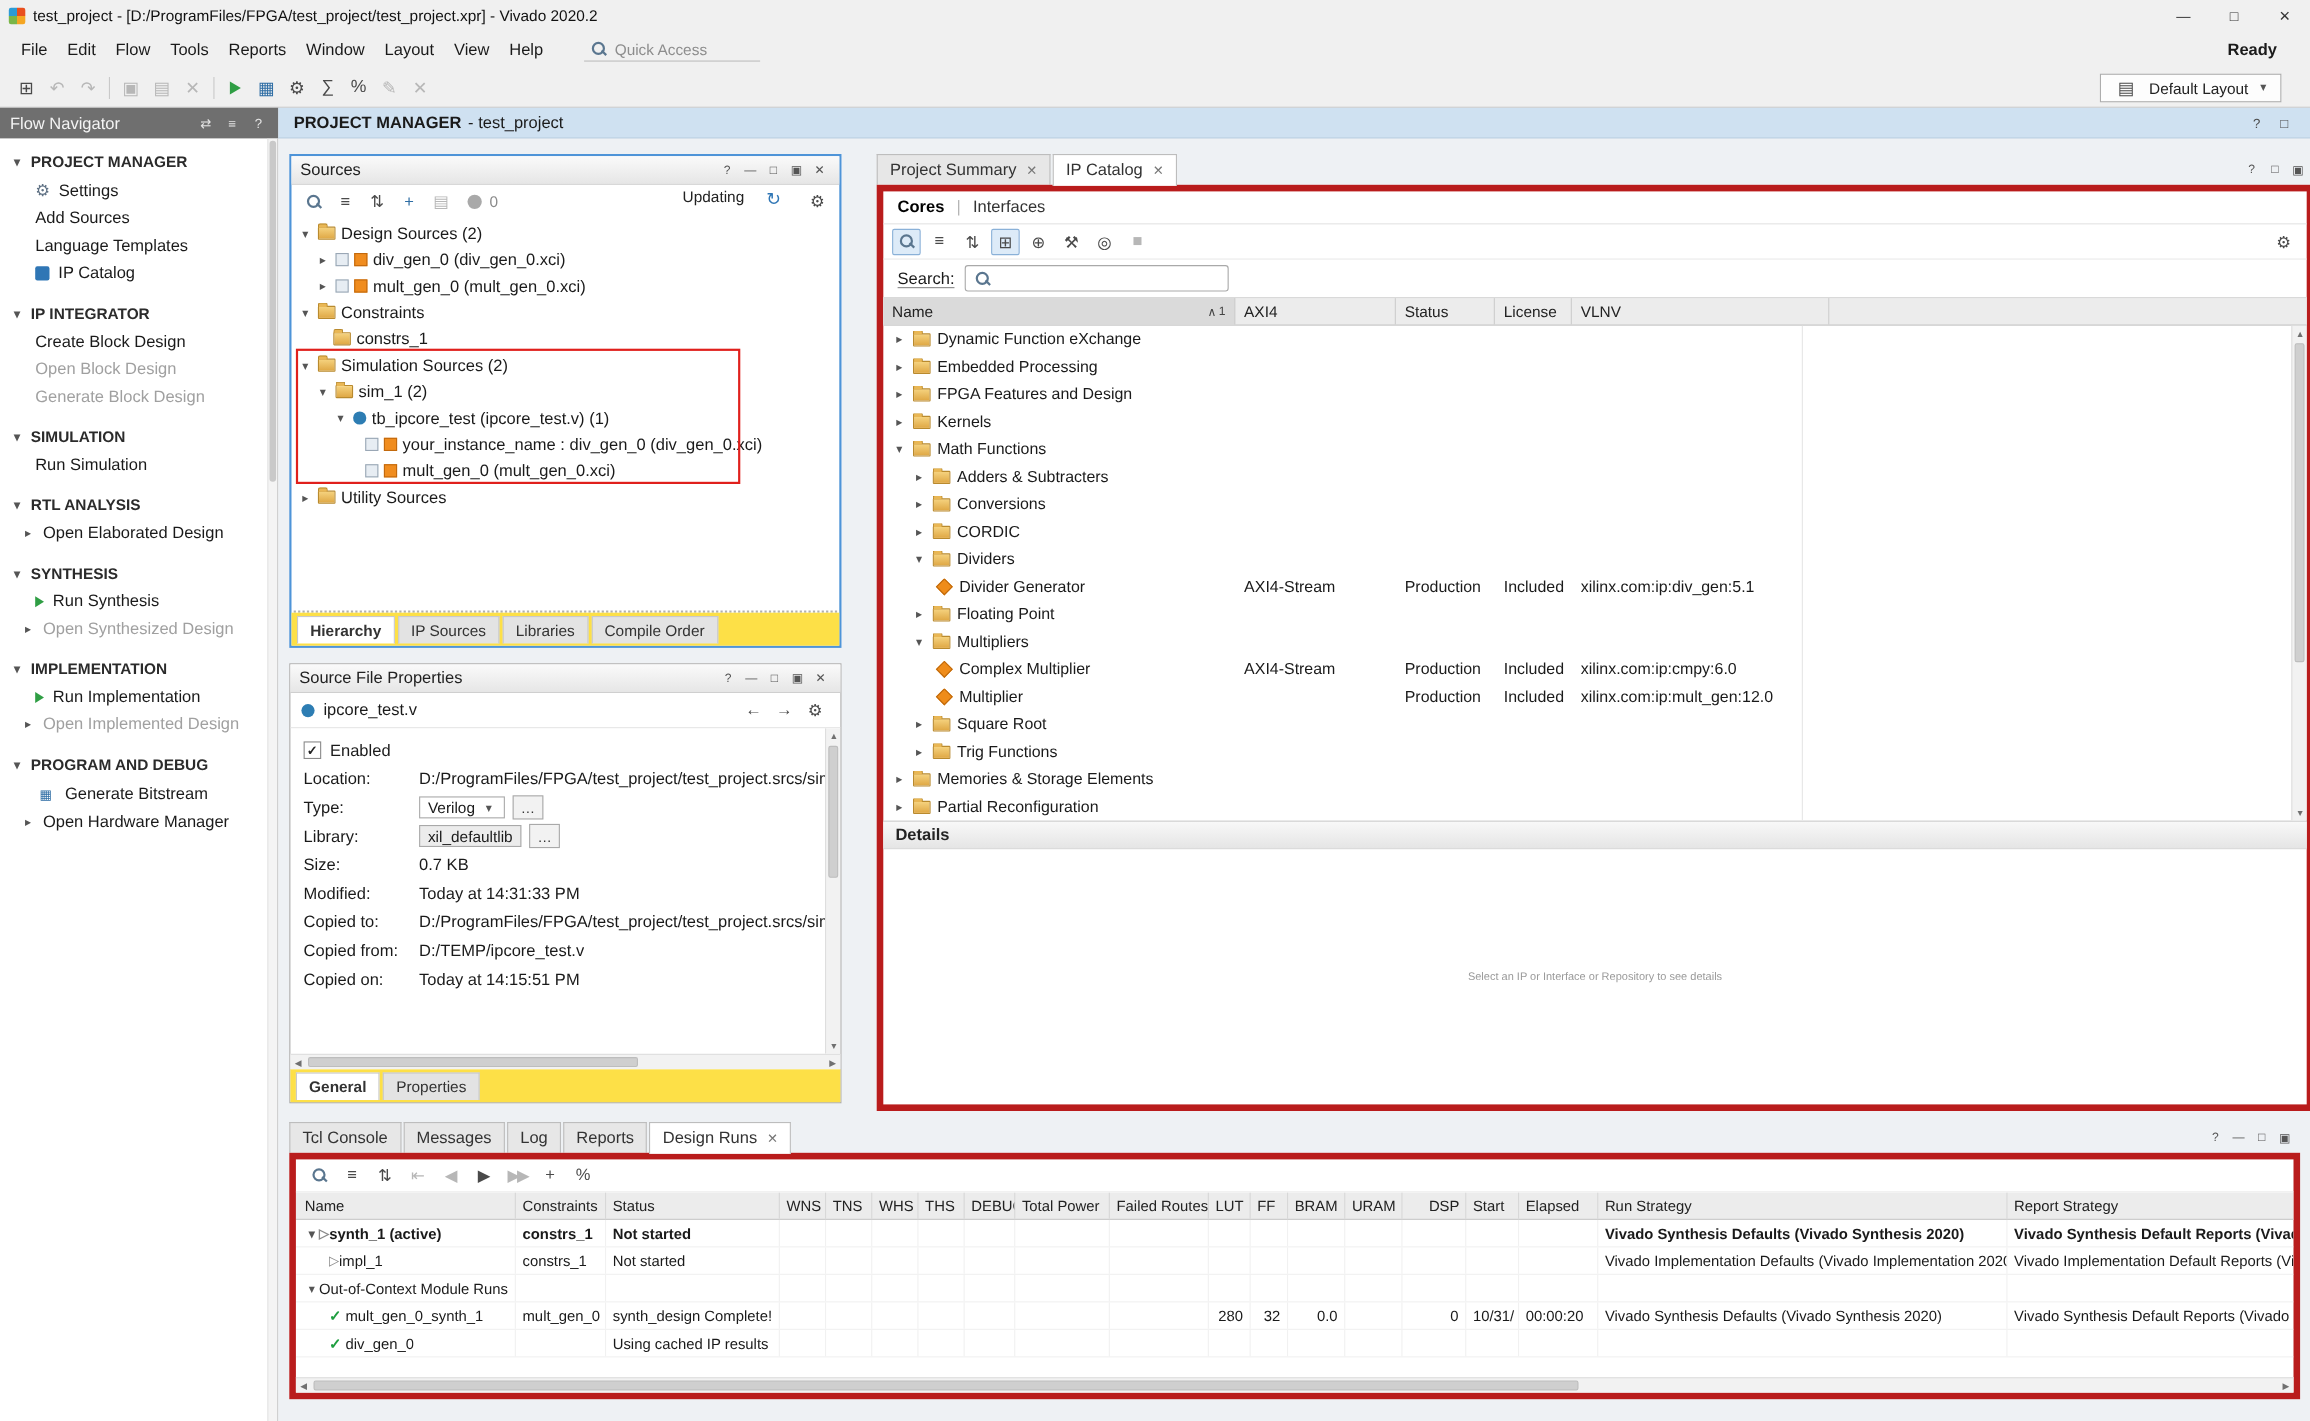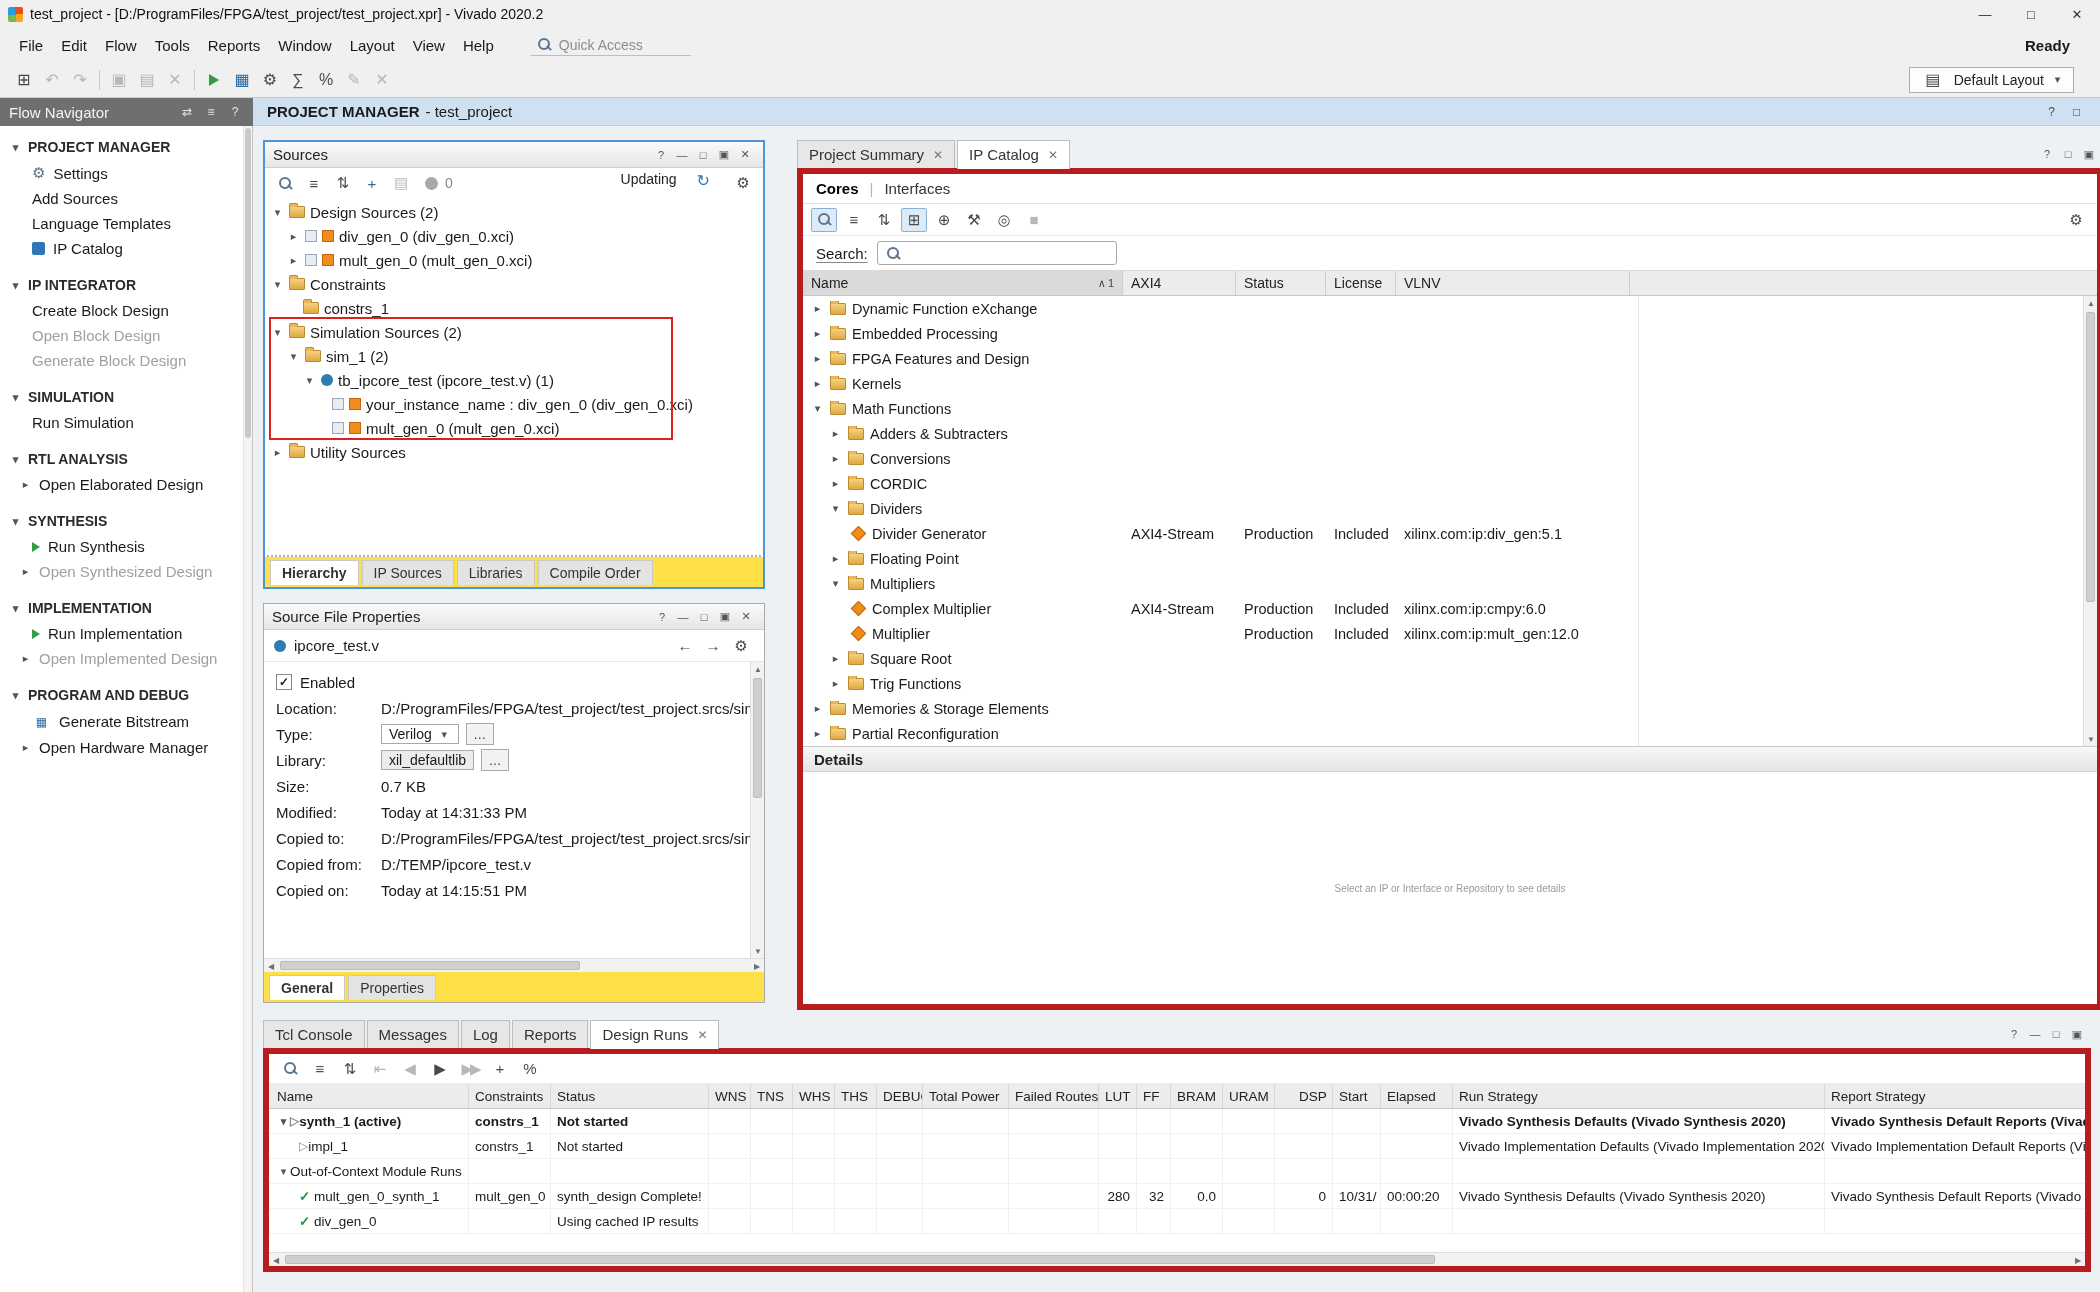--- a/index.html
+++ b/index.html
@@ -127,21 +127,21 @@
 .subtab-sep{color:#b5b5b5;}
 .cat-toolbar{height:32px;display:flex;align-items:center;gap:4px;padding:0 8px;border-bottom:1px solid #e9e9e9;flex:0 0 auto;}
 .cat-toolbar .right{margin-left:auto;}
 .cat-search{height:34px;display:flex;align-items:center;gap:9px;padding:0 13px;flex:0 0 auto;}
 .search-lab{font-size:15px;text-decoration:underline;text-decoration-color:#888;text-decoration-thickness:1px;text-underline-offset:3px;}
 .search-input{width:240px;height:24px;border:1px solid #a9a9a9;border-radius:3px;display:flex;align-items:center;padding:0 8px;gap:5px;background:#fff;}
 .cat-hrow{height:26px;display:flex;background:#ececec;border-top:1px solid #d9d9d9;border-bottom:1px solid #c6c6c6;font-size:14px;color:#222;flex:0 0 auto;}
 .hc{padding:0 8px;display:flex;align-items:center;border-right:1px solid #cecece;white-space:nowrap;overflow:hidden;flex:0 0 auto;}
 .hc.sorted{background:#dadada;}
 .sort{margin-left:auto;font-size:11px;color:#444;display:flex;gap:2px;align-items:center;}
-.w-cn{width:320px;}.w-ca{width:113px;}.w-cs{width:90px;}.w-cl{width:70px;}.w-cv{width:234px;}.w-cfill{flex:1;border-right:none;}
+.w-cn{width:320px;}.w-ca{width:146px;}.w-cs{width:90px;}.w-cl{width:70px;}.w-cv{width:234px;}.w-cfill{flex:1;border-right:none;}
 .cat-tree{height:450px;position:relative;overflow:hidden;flex:0 0 auto;font-size:14.5px;}
 .col-line{position:absolute;left:835px;top:0;bottom:0;width:1px;background:#e6e6e6;}
 .c-row{height:25px;display:flex;align-items:center;}
 .c-name{width:320px;display:flex;align-items:center;gap:6px;padding-left:8px;white-space:nowrap;overflow:hidden;flex:0 0 auto;}
 .c-name.i1{padding-left:26px;}
 .c-name.i2{padding-left:48px;}
 .cc{padding:0 8px;white-space:nowrap;overflow:hidden;flex:0 0 auto;}
 .cat-details-h{height:26px;background:linear-gradient(#f8f8f8,#e5e5e5);border-top:1px solid #c9c9c9;border-bottom:1px solid #d7d7d7;display:flex;align-items:center;padding:0 11px;font-size:15px;font-weight:600;color:#222;flex:0 0 auto;}
 .cat-details-b{flex:1;display:flex;align-items:center;justify-content:center;color:#9a9a9a;font-size:10px;}
 

